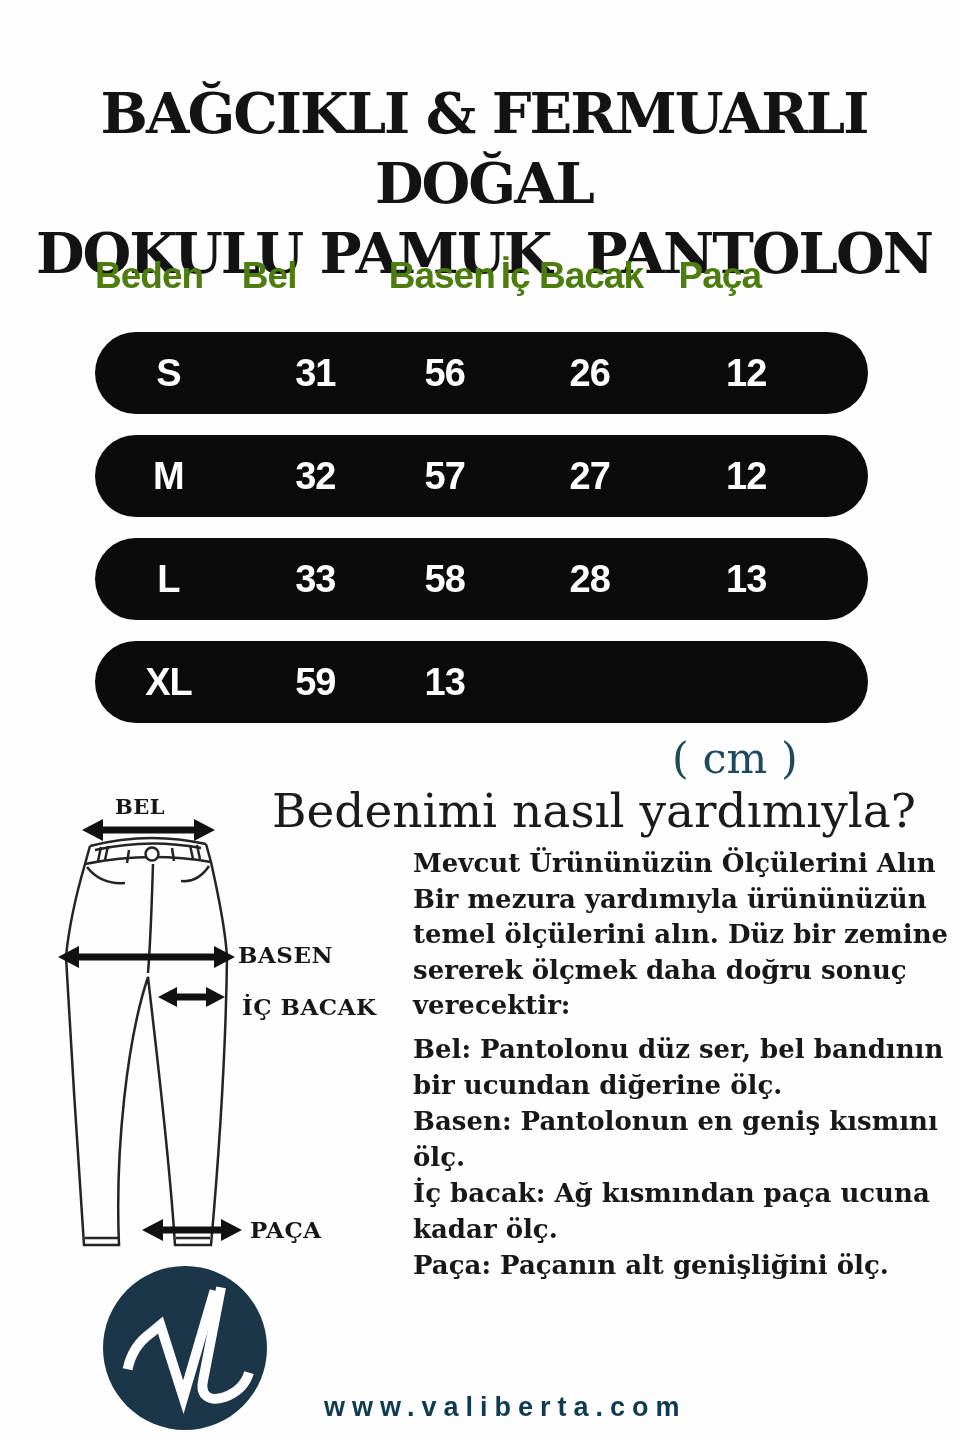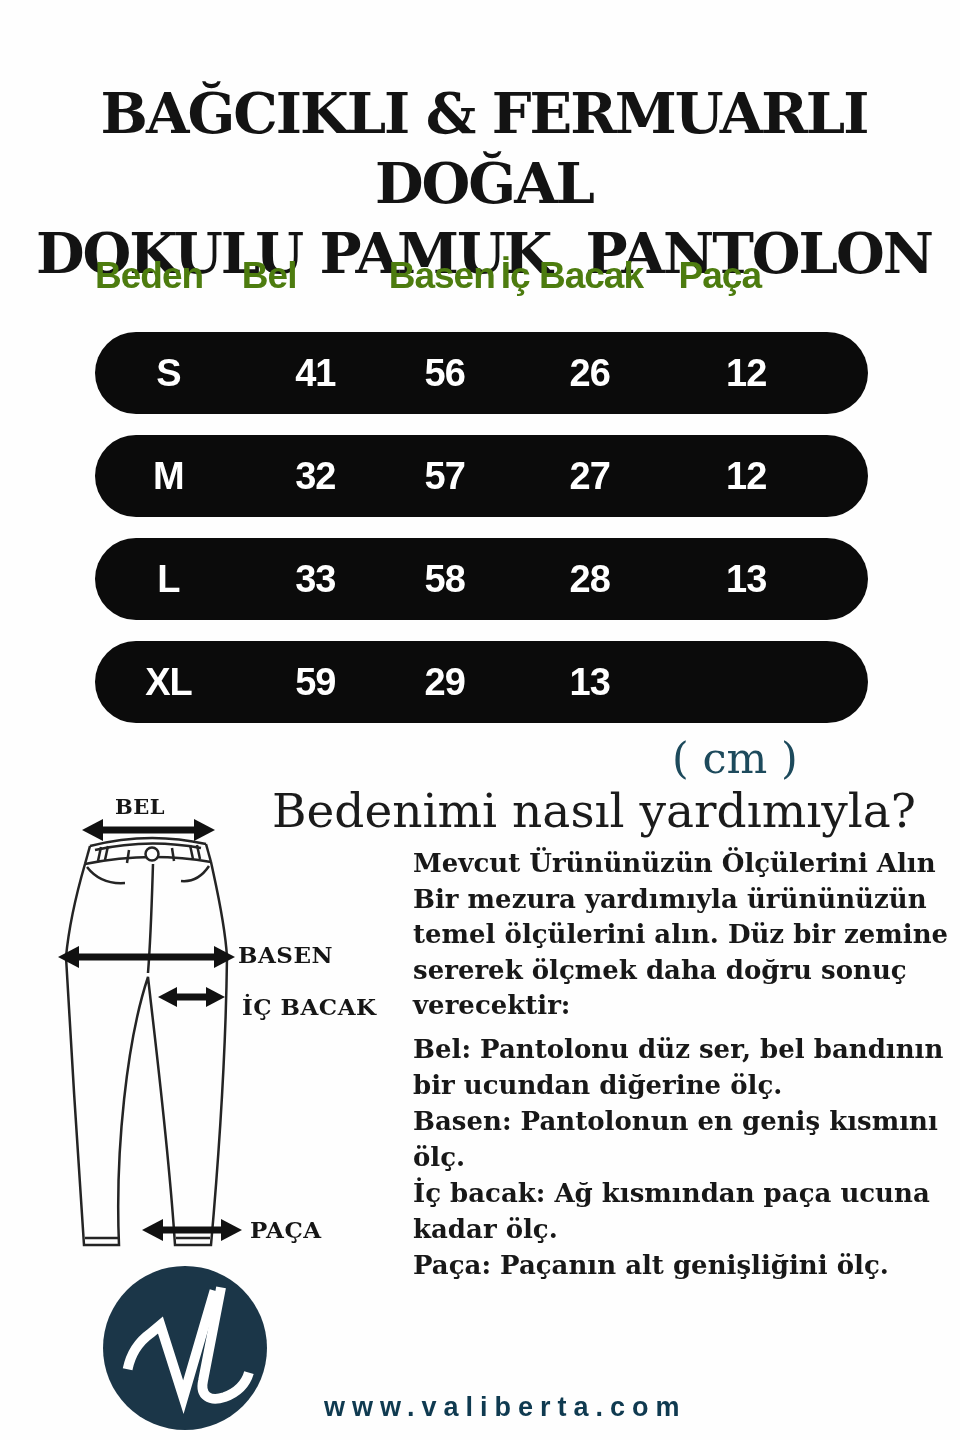--- a/index.html
+++ b/index.html
@@ -101,21 +101,21 @@
       <span>Beden</span>
       <span>Bel</span>
       <span>Basen</span>
       <span>İç Bacak</span>
       <span>Paça</span>
       <span></span>
     </div>
 
     <div class="chart-grid chart-row">
       <span>S</span>
-      <span>41</span>
+      <span>31</span>
       <span>56</span>
       <span>26</span>
       <span>12</span>
       <span></span>
     </div>
 
     <div class="chart-grid chart-row">
       <span>M</span>
       <span>32</span>
       <span>57</span>
@@ -129,21 +129,20 @@
       <span>33</span>
       <span>58</span>
       <span>28</span>
       <span>13</span>
       <span></span>
     </div>
 
     <div class="chart-grid chart-row">
       <span>XL</span>
       <span>59</span>
-      <span>29</span>
       <span>13</span>
       <span></span>
     </div>
   </div>
 
   <div class="cm-note">( cm )</div>
 
   <svg class="diagram-svg" width="220" height="480" viewBox="0 0 220 480">
     <g stroke="#242424" stroke-width="2.5" fill="none">
 

